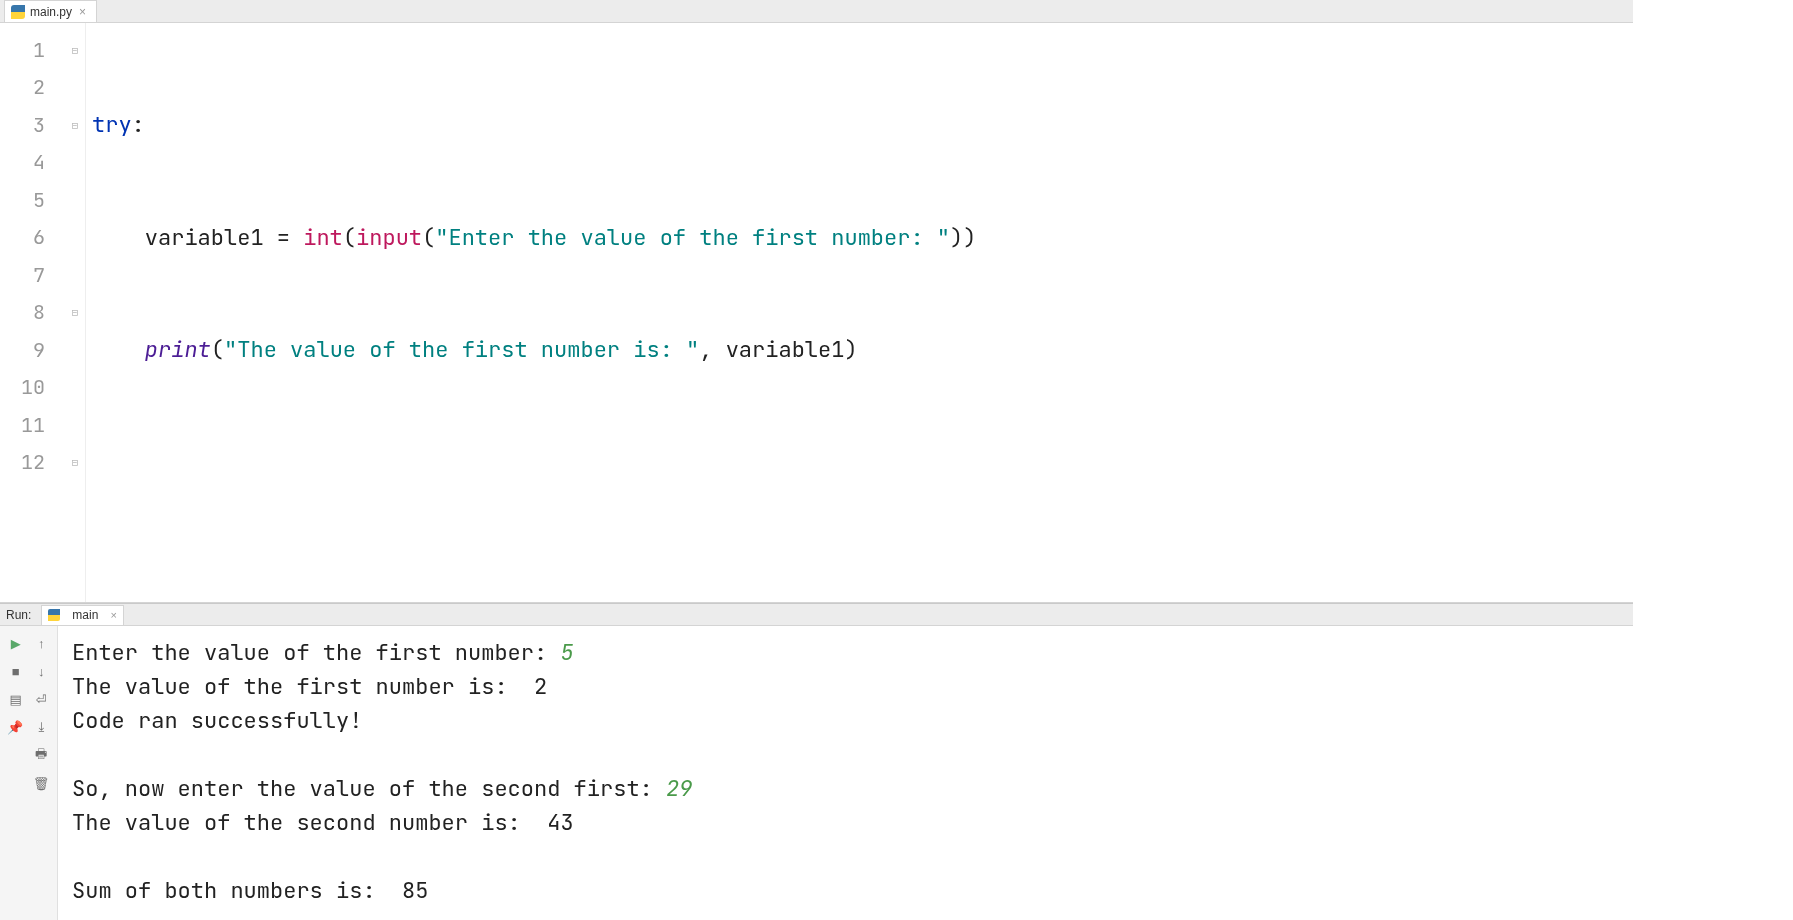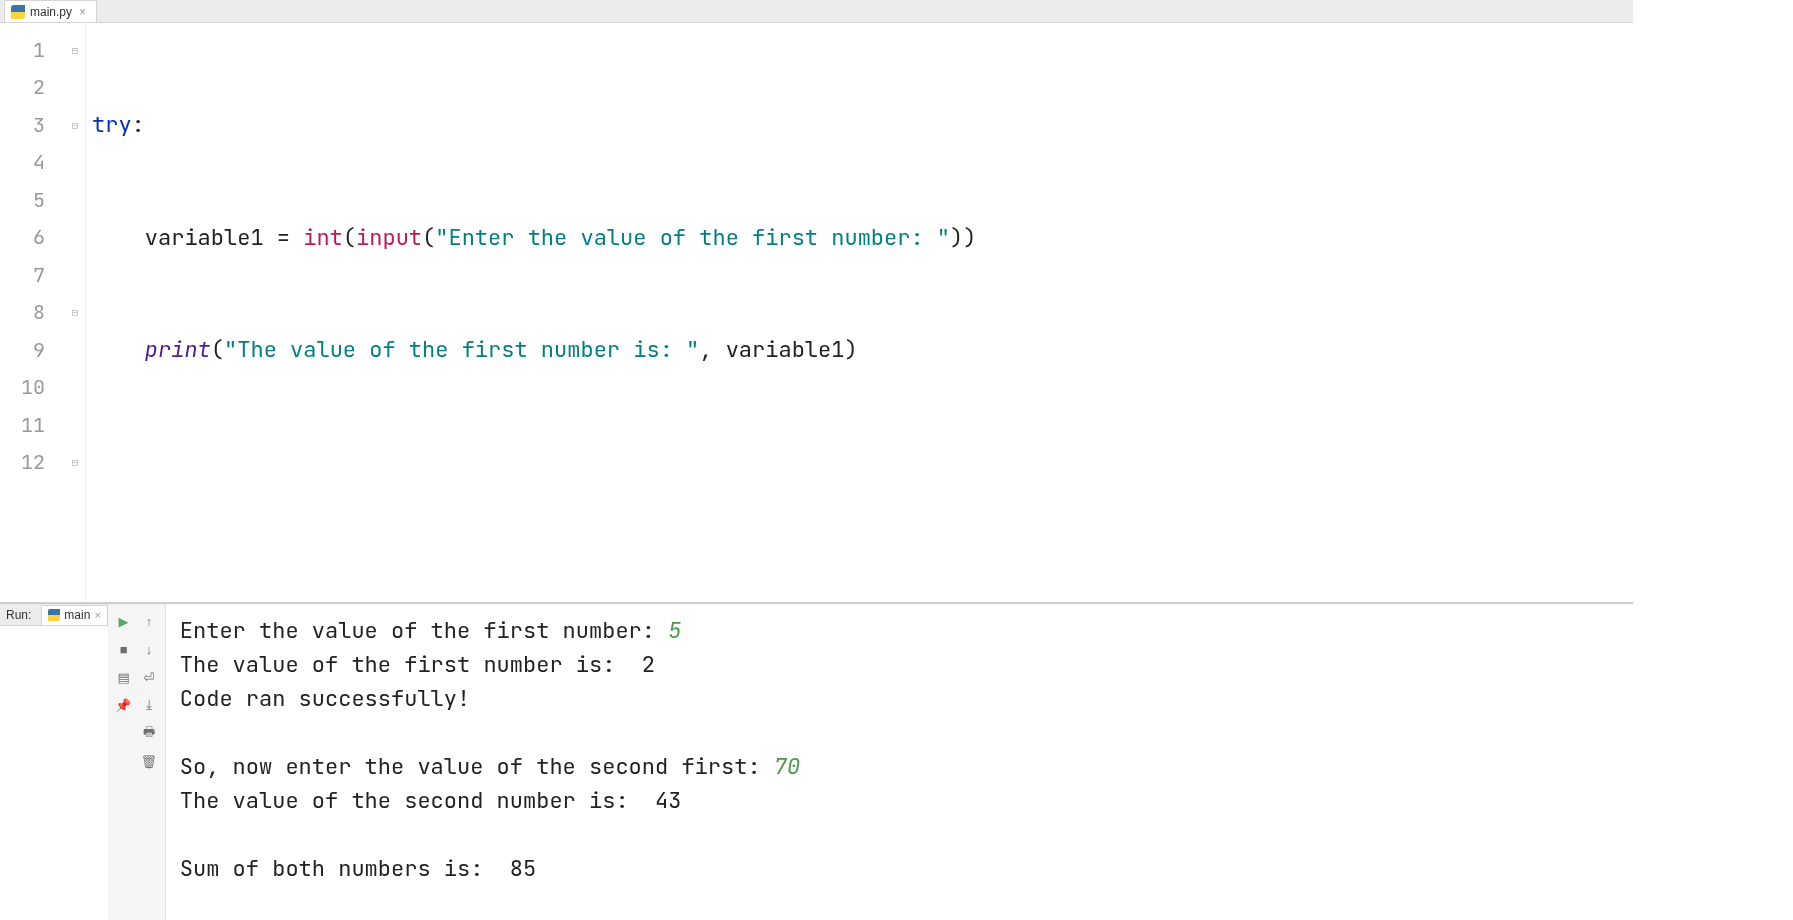--- a/index.html
+++ b/index.html
@@ -86,41 +86,41 @@
   .kw { color:#0033b3; }
   .fn { color:#4c1d95; font-style:italic; }
   .bi { color:#be185d; }
   .str { color:#008080; }
   .plain { color:#222; }
 
   
   .run-panel {
     height:435px;
     display:flex;
-    flex-direction:row;
+    flex-direction:column;
     border-top:1px solid #c9c9c9;
   }
   .run-header {
     height:22px;
     background:#ececec;
     display:flex;
     align-items:center;
     gap:10px;
     font-size:12px;
     padding-left:6px;
     border-bottom:1px solid #d4d4d4;
   }
   .run-tab {
     background:#fff;
     border:1px solid #d4d4d4;
     border-bottom:none;
     padding:2px 6px;
     display:flex;
     align-items:center;
-    gap:4px;
+    gap:12px;
     height:20px;
   }
   .run-tab .py-icon-sm{width:12px;height:12px;display:inline-grid;grid-template-columns:1fr 1fr;grid-template-rows:1fr 1fr;}
   .run-tab .py-icon-sm span:nth-child(1){background:#3776ab;border-top-left-radius:2px;}
   .run-tab .py-icon-sm span:nth-child(2){background:#3776ab;}
   .run-tab .py-icon-sm span:nth-child(3){background:#ffd43b;}
   .run-tab .py-icon-sm span:nth-child(4){background:#ffd43b;border-bottom-right-radius:2px;}
   .run-tab-close{color:#999;font-size:11px;}
   .run-body { flex:1; display:flex; }
   .run-toolbar {
@@ -253,20 +253,20 @@
         <div class="tool-btn">⤓</div>
         <div class="tool-btn"></div>
         <div class="tool-btn">🖶</div>
         <div class="tool-btn"></div>
         <div class="tool-btn">🗑</div>
       </div>
       <div class="console"><span>Enter the value of the first number: </span><span class="user-in">5</span>
 <span>The value of the first number is:  2</span>
 <span>Code ran successfully!</span>
 <span></span>
-<span>So, now enter the value of the second first: </span><span class="user-in">70</span>
+<span>So, now enter the value of the second first: </span><span class="user-in">29</span>
 <span>The value of the second number is:  43</span>
 <span></span>
 <span>Sum of both numbers is:  85</span></div>
     </div>
   </div>
 
 </div>
 
 </body></html>

